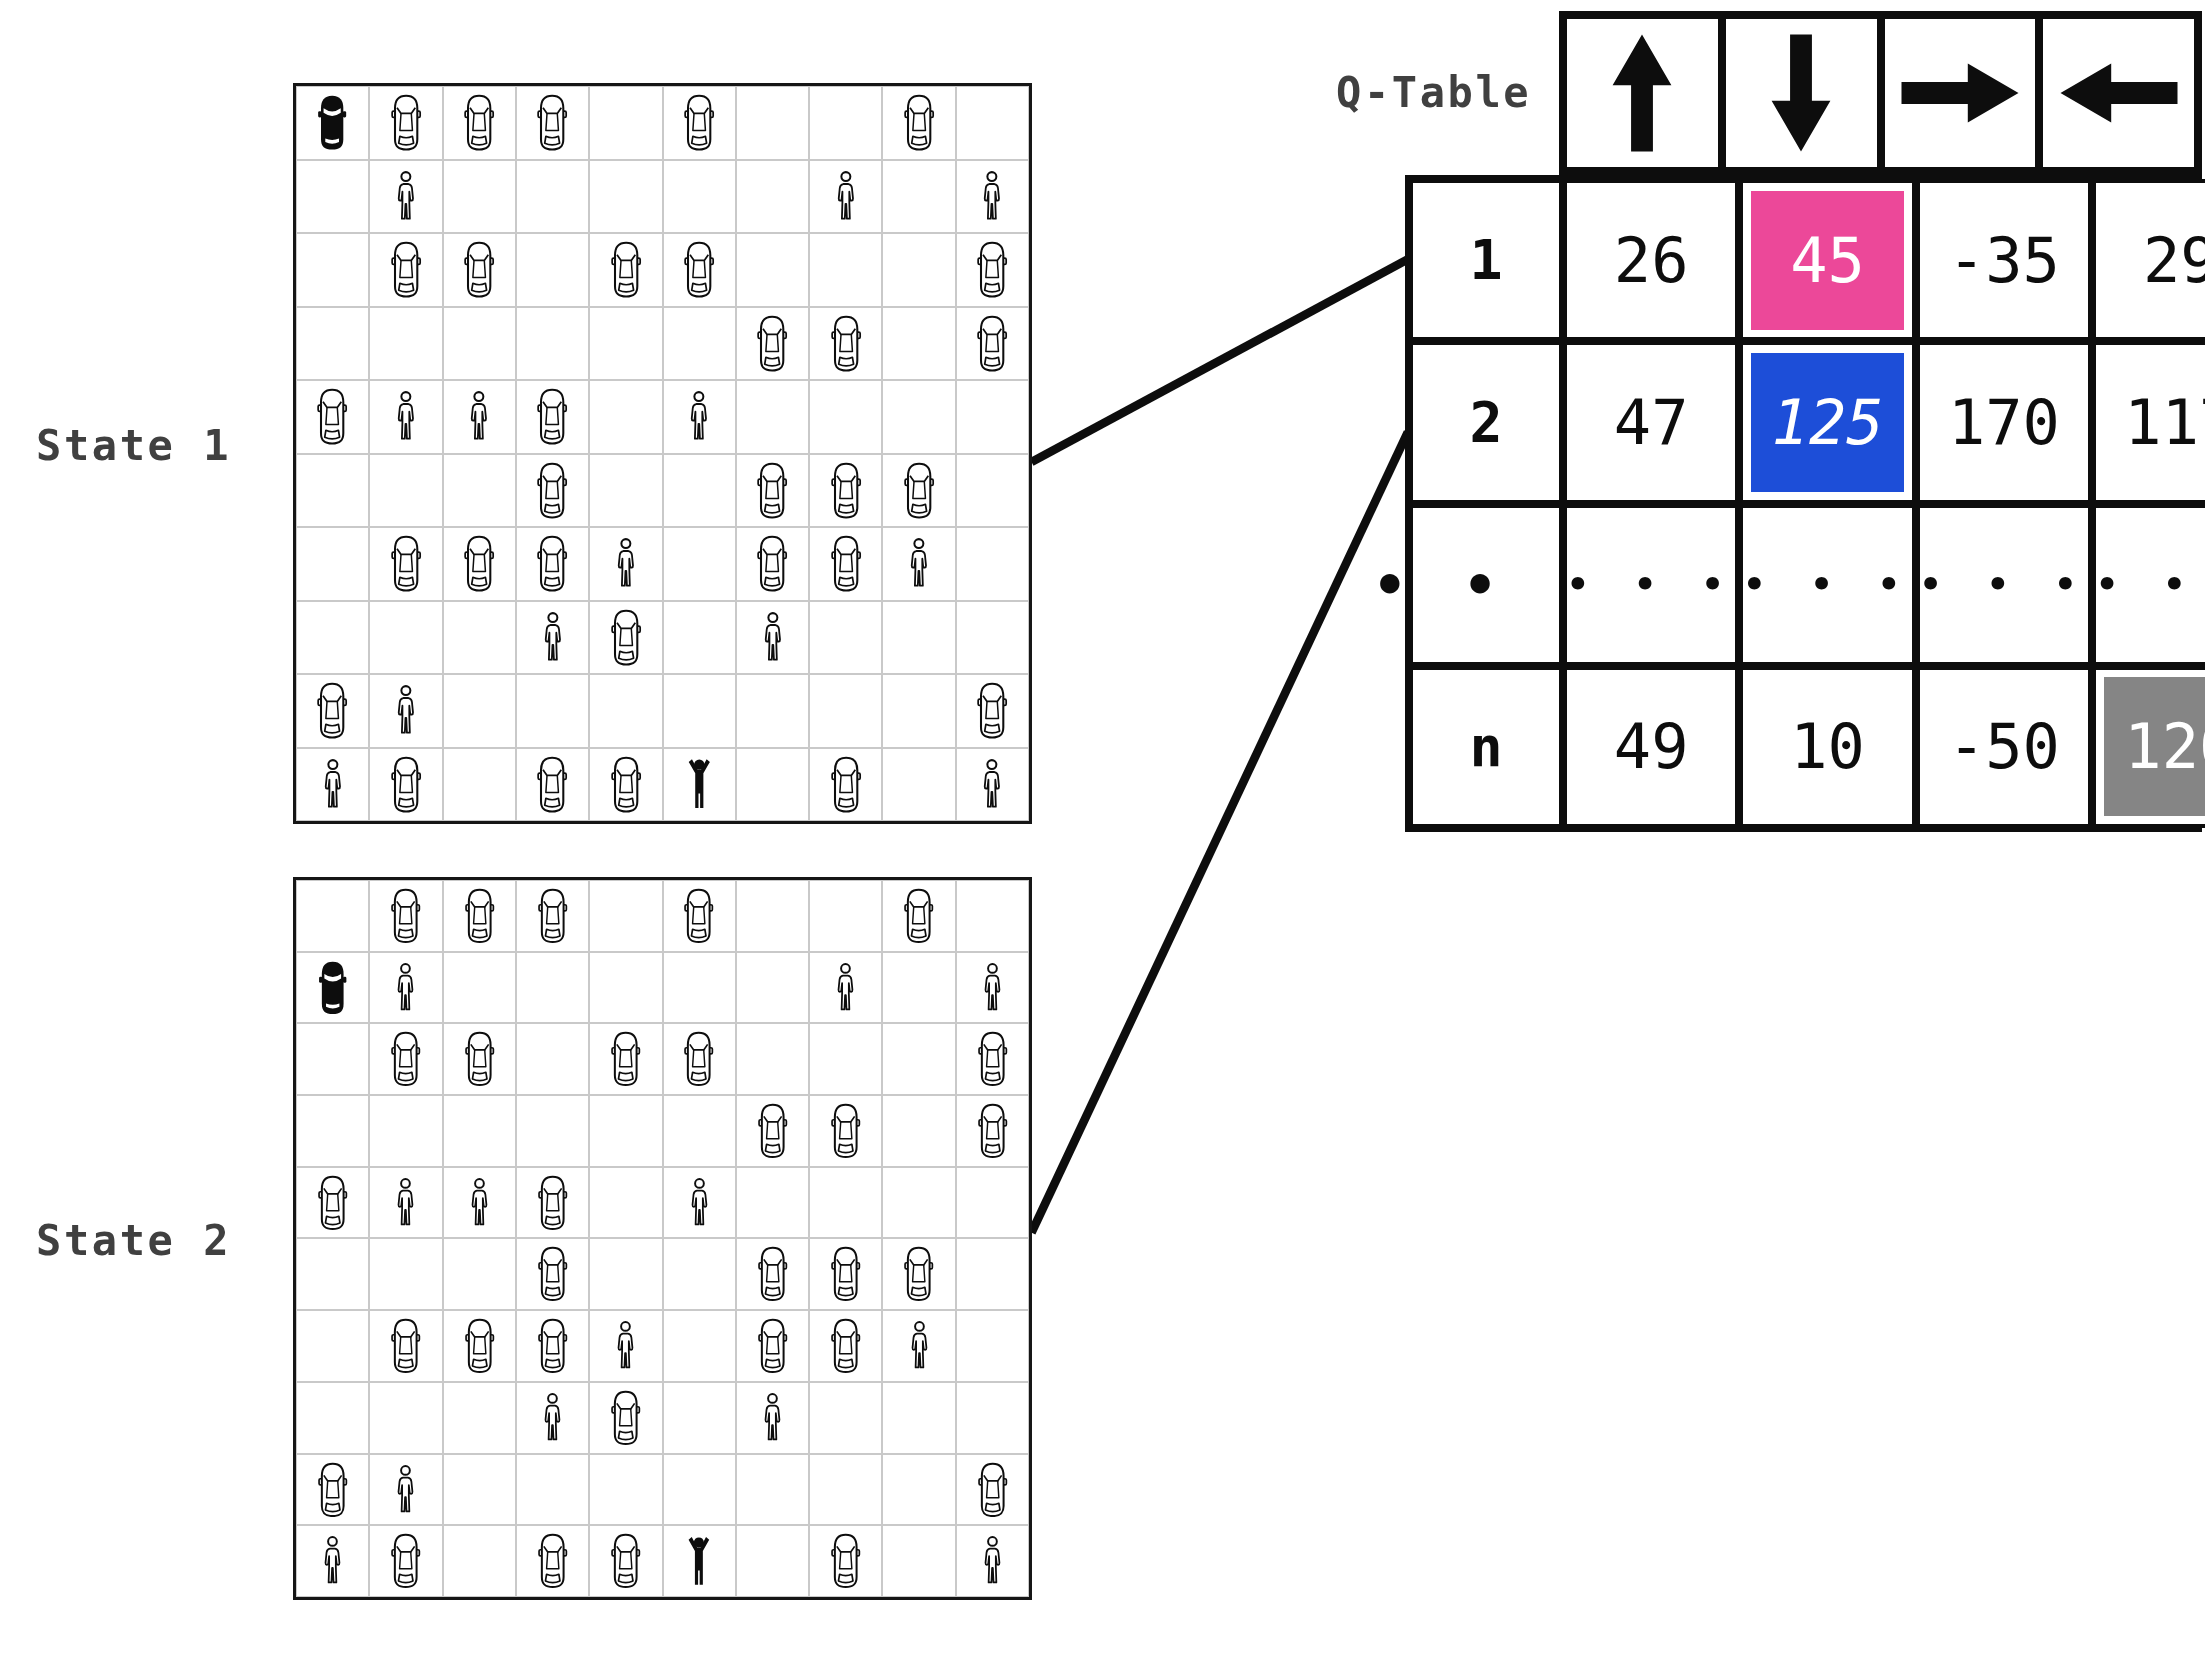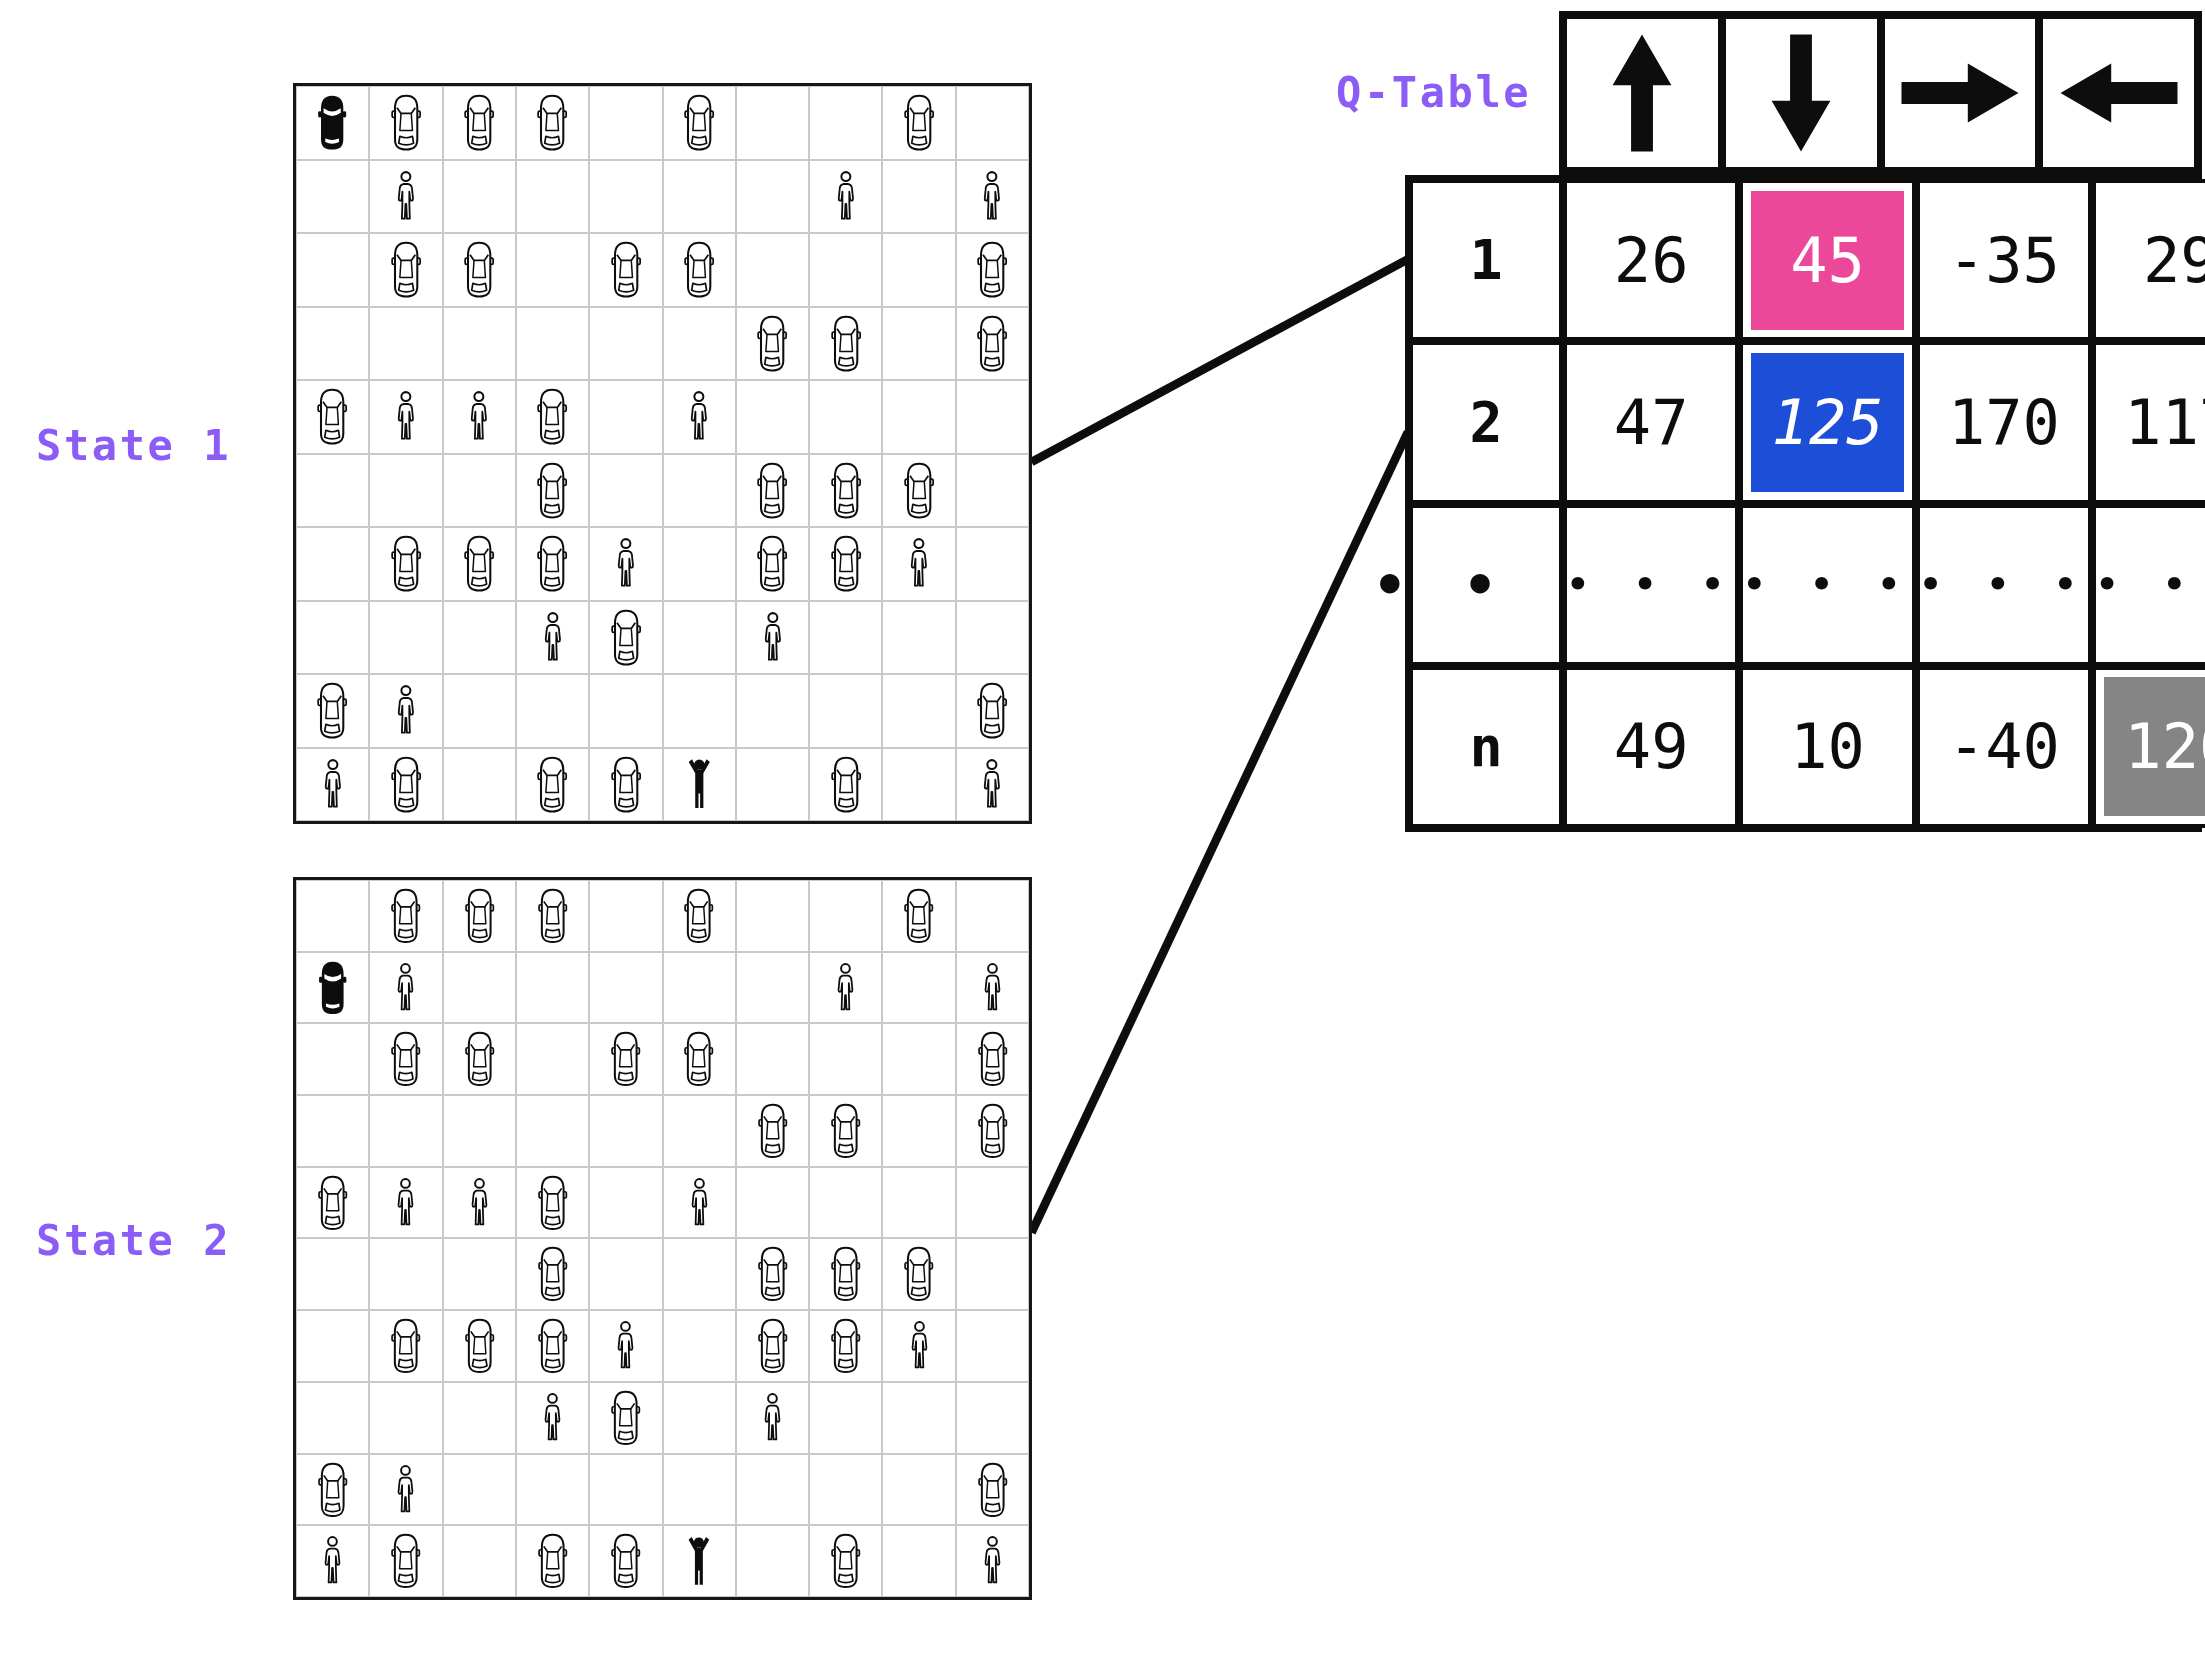--- a/index.html
+++ b/index.html
@@ -12,21 +12,21 @@
     overflow:hidden;
   }
   
   .connectors{position:absolute;left:0;top:0;width:2205px;height:1675px;}
   .connectors line{stroke:#0d0d0d;stroke-width:10;}
 
   
   .biglabel{
     position:absolute;
     font-size:42px;font-weight:bold;letter-spacing:2.6px;
-    color:#8b5cf6;white-space:nowrap;
+    color:#404040;white-space:nowrap;
   }
   #state1-label{left:36px;top:421px;}
   #state2-label{left:36px;top:1216px;}
   #qtable-label{left:1336px;top:68px;}
 
   
   .stategrid{
     position:absolute;
     display:grid;
     grid-template-columns:repeat(10,1fr);
@@ -772,21 +772,21 @@
         <div class="qval dots">• • •</div>
       </div>
       <div class="qcell qlabel">n</div>
       <div class="qcell">
         <div class="qval">49</div>
       </div>
       <div class="qcell">
         <div class="qval">10</div>
       </div>
       <div class="qcell">
-        <div class="qval">-40</div>
+        <div class="qval">-50</div>
       </div>
       <div class="qcell">
         <div class="qval hl" style="background: rgb(133, 133, 133);">120</div>
       </div>
     </div>
 
 </div>
 
 
 </body></html>

